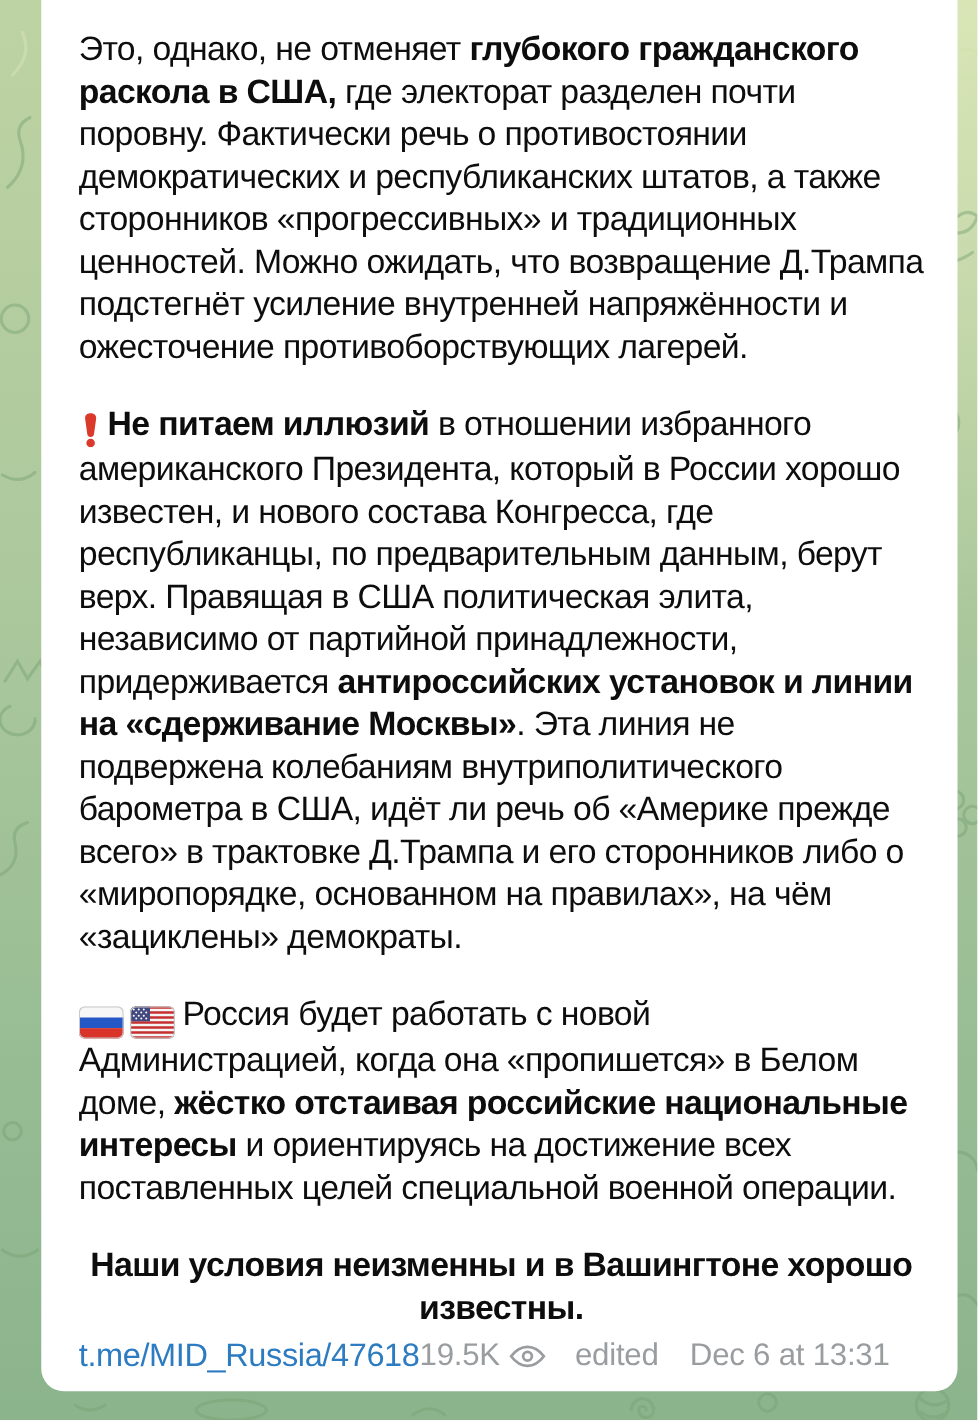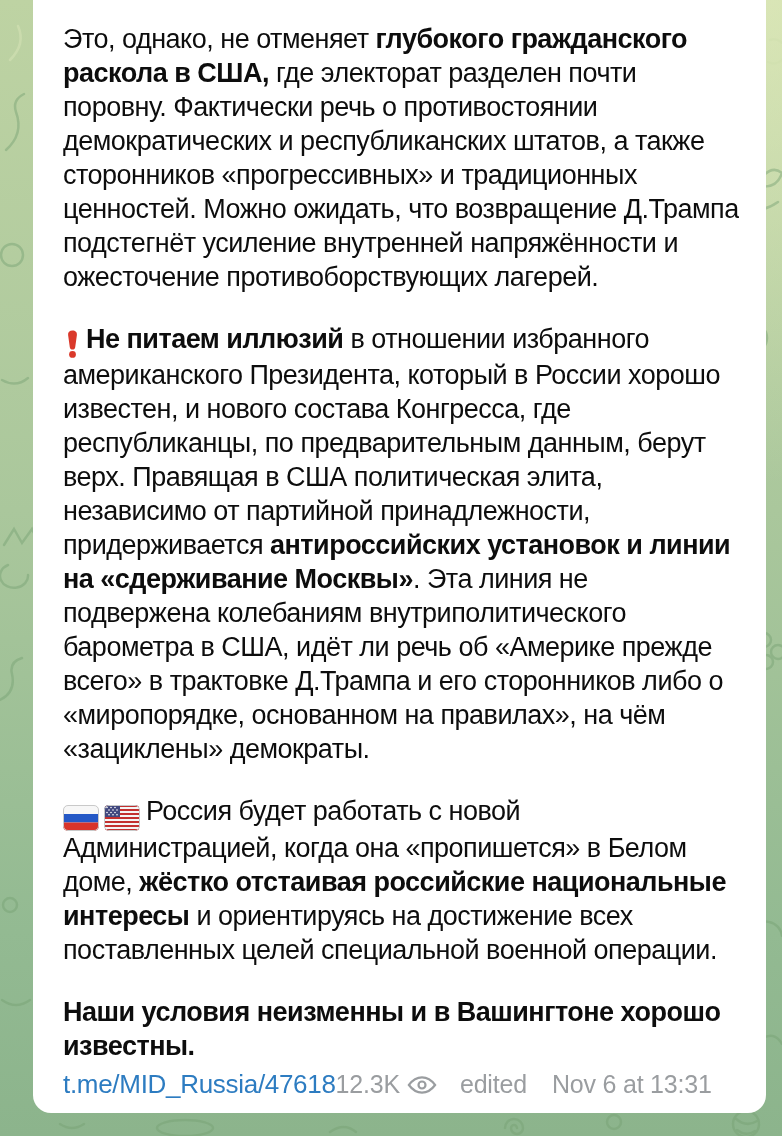--- a/index.html
+++ b/index.html
@@ -22,21 +22,21 @@
     position:absolute;left:33px;right:16px;top:0;height:1113px;
     background:var(--bubble);
     border-radius:0 0 18px 18px;
   }
   .msg{
     position:absolute;top:22px;left:30px;right:27px;bottom:52px;
     overflow:hidden;
     font-size:27px;line-height:34px;letter-spacing:-0.5px;color:var(--text);
   }
   .msg p{margin:0 0 28px;}
-  .msg p:last-child{margin-bottom:0;}
+  .msg p:last-child{margin-bottom:0;text-align:center;}
   .b{font-weight:700;}
   .emoji{display:inline-block;vertical-align:-4px;line-height:0;}
   .emoji svg{display:inline-block;vertical-align:middle;}
   .emoji-exclamation-emoji{margin:0 6px 0 2px;vertical-align:-3px;}
   .emoji-russia-flag-emoji{margin-right:5px;vertical-align:-5px;}
   .emoji-us-flag-emoji{margin-right:6px;vertical-align:-5px;}
   .footer{
     position:absolute;left:30px;right:26px;bottom:13px;
     display:flex;justify-content:flex-start;align-items:center;
   }
@@ -140,26 +140,26 @@
                 </g>
               </g>
               <rect x="0.5" y="0.5" width="35" height="25" rx="4.5" fill="none" stroke="#c9c9c9" stroke-width="1"></rect>
             </svg></span><span>Россия будет работать с новой Администрацией, когда она «пропишется» в Белом доме, </span><span class="b">жёстко отстаивая российские национальные интересы</span><span> и ориентируясь на достижение всех поставленных целей специальной военной операции.</span></p>
         <p><span class="b">Наши условия неизменны и в Вашингтоне хорошо известны.</span></p>
       </div>
 
     <div class="footer">
       <a class="link">t.me/MID_Russia/47618</a>
       <div class="meta">
-        <span class="views">12.3K</span>
+        <span class="views">19.5K</span>
         <span class="eye">
           <svg width="30" height="22" viewBox="0 0 30 22">
             <path d="M15 3.4 C8.2 3.4 3.6 8.7 1.9 11 C3.6 13.3 8.2 18.6 15 18.6 C21.8 18.6 26.4 13.3 28.1 11 C26.4 8.7 21.8 3.4 15 3.4 Z" fill="none" stroke="#9a9da0" stroke-width="2.2"></path>
             <circle cx="15" cy="11" r="3.5" fill="none" stroke="#9a9da0" stroke-width="2.2"></circle>
           </svg>
         </span>
         <span class="edited">edited</span>
-        <span class="time">Nov 6 at 13:31</span>
+        <span class="time">Dec 6 at 13:31</span>
       </div>
     </div>
 
   </div>
 </div>
 
 </body></html>

